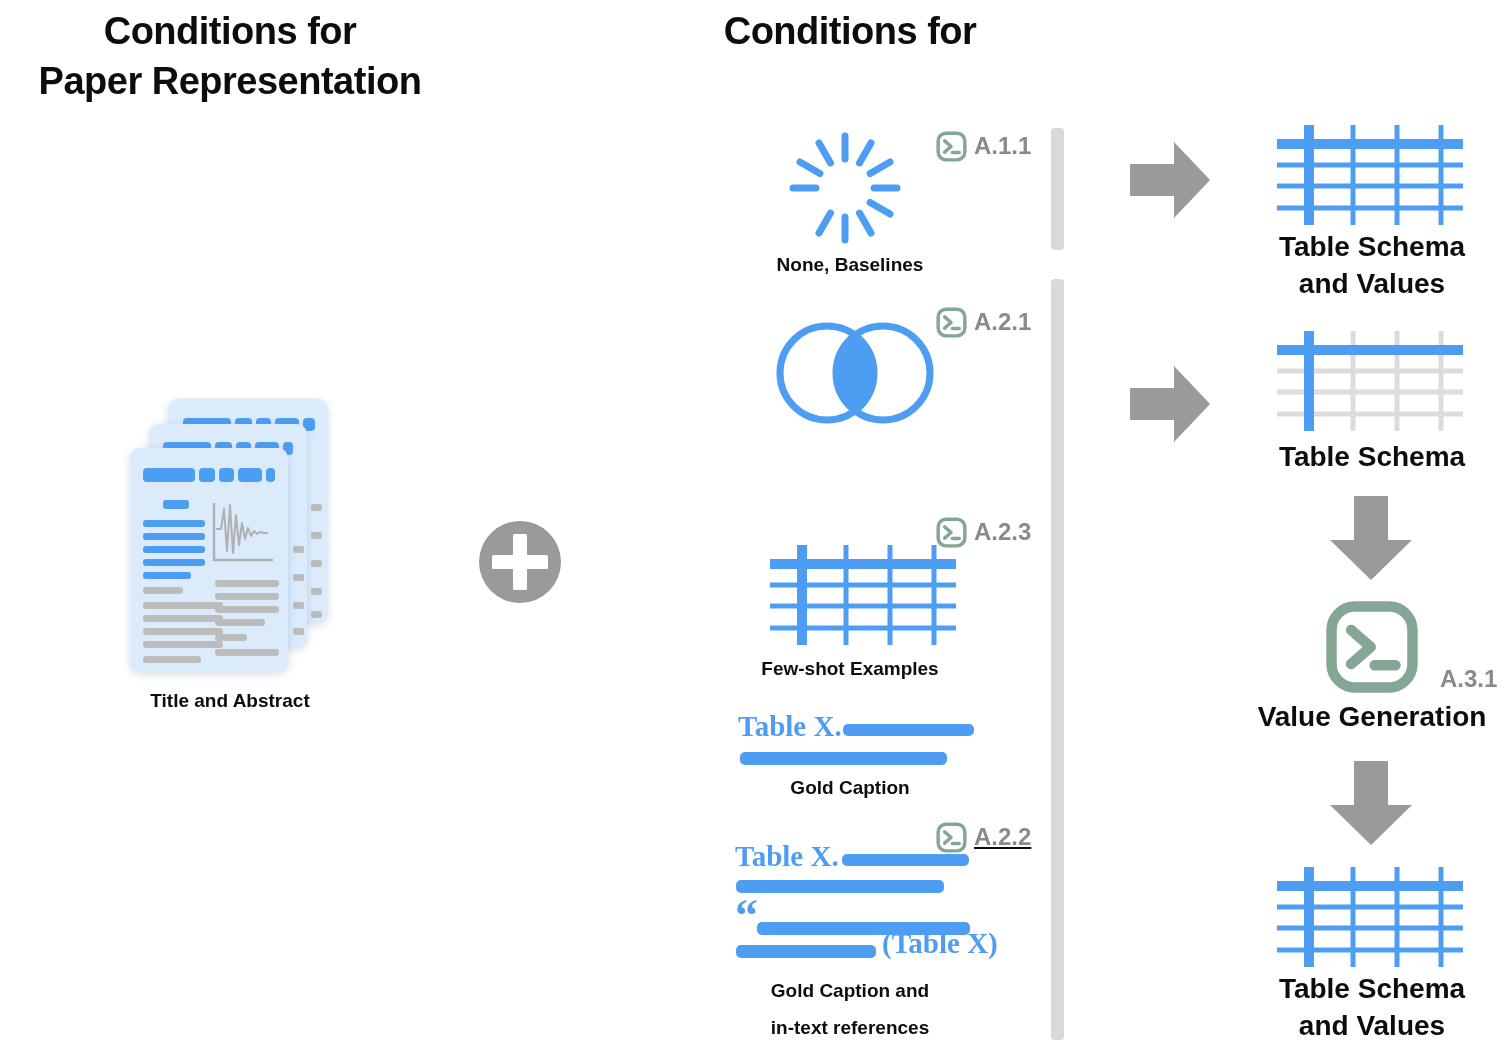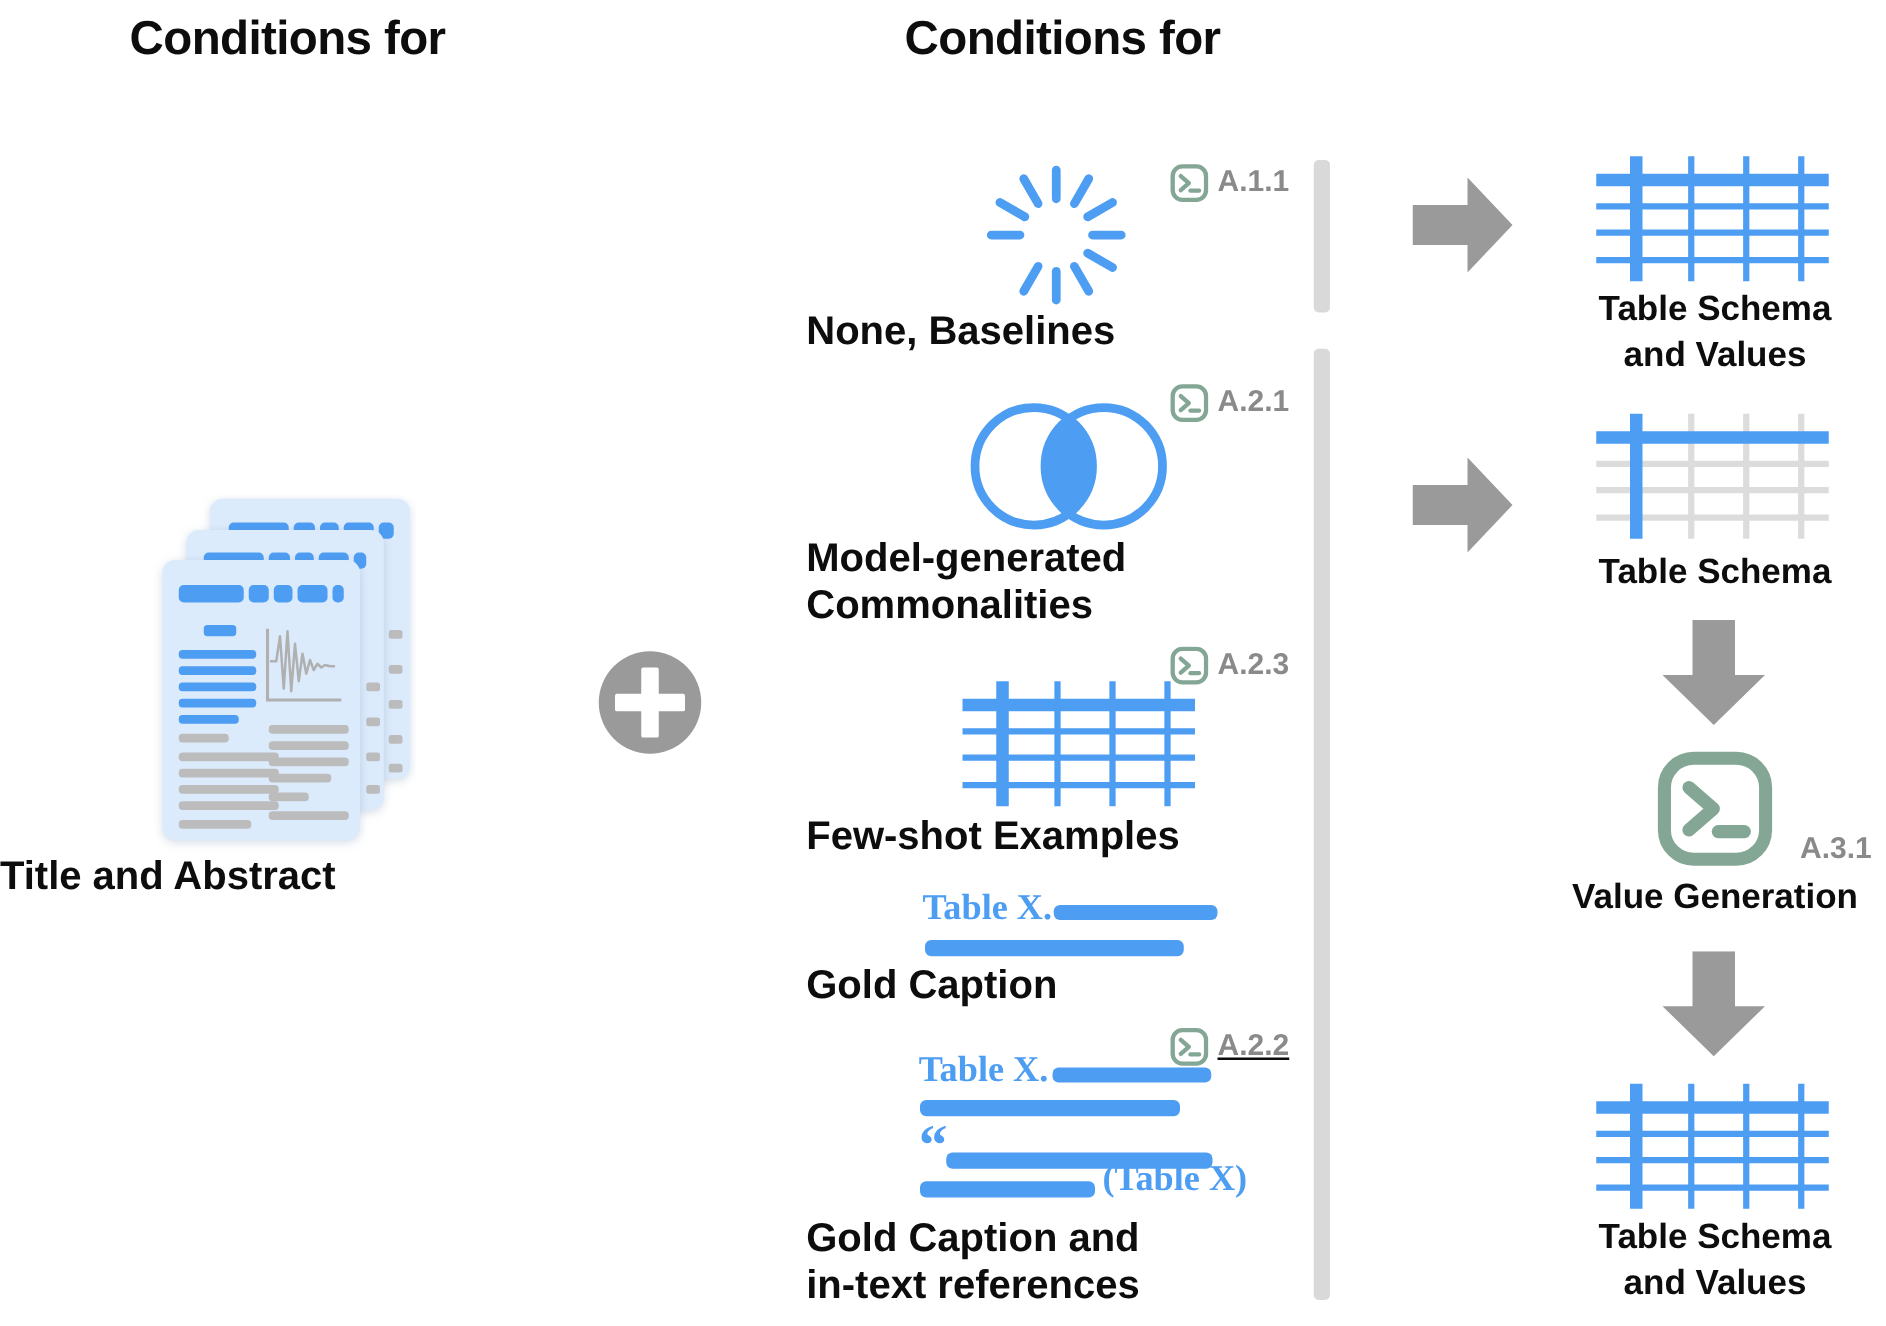--- a/index.html
+++ b/index.html
@@ -20,22 +20,22 @@
   }
   .col{position:absolute;top:0;height:1061px;}
   .col-left{left:0;width:460px;}
   .col-mid{left:645px;width:410px;}
   .col-right{left:1100px;width:409px;}
   .big-title{
     position:absolute;top:6px;left:0;width:100%;text-align:center;
     font-size:38px;font-weight:700;line-height:50px;letter-spacing:-0.5px;
   }
   .item-label{
-    position:absolute;left:0;width:100%;
-    font-size:32px;font-weight:700;line-height:37px;
+    position:absolute;left:0;width:100%;text-align:center;
+    font-size:19px;font-weight:700;line-height:37px;
   }
   .step-label{
     position:absolute;left:122px;width:300px;text-align:center;
     font-size:28px;font-weight:700;line-height:37px;
   }
   .badge{position:absolute;display:flex;align-items:flex-start;gap:7px;}
   .badge-text{font-size:24px;font-weight:700;color:var(--badge-gray);line-height:30px;}
   .abs{position:absolute;}
   .serif-blue{
     position:absolute;font-family:"Liberation Serif",serif;font-weight:700;
@@ -56,20 +56,21 @@
   .fpage{fill:var(--page-blue);filter:drop-shadow(0 2px 4px rgba(100,130,170,0.28));}
   .fline{fill:var(--doc-line-gray);}
   .sline{stroke:#b0b0b0;}
 </style>
 </head>
 <body>
 
 <div class="col col-left">
   <div class="big-title">
     <div>Conditions for</div>
+    <div>Paper Representation</div>
   </div>
 
   <svg class="abs" style="left:123px;top:396px;" width="210" height="290" viewBox="0 0 210 290">
 
     <rect x="45" y="3" width="160" height="224" rx="10" class="fpage"></rect>
     <g class="fb">
       <rect x="60" y="22" width="48" height="13" rx="4"></rect>
         <rect x="112" y="22" width="17" height="13" rx="4"></rect>
       <rect x="133" y="22" width="15" height="13" rx="4"></rect>
         <rect x="152" y="22" width="24" height="13" rx="4"></rect>
@@ -186,24 +187,20 @@
   <svg class="abs" style="left:120px;top:316px;" width="172" height="114" viewBox="0 0 172 114">
     <defs>
         <clipPath id="vennClip">
           <circle cx="62" cy="57" r="47"></circle>
         </clipPath>
       </defs>
     <circle cx="118" cy="57" r="47" clip-path="url(#vennClip)" class="fb"></circle>
     <circle cx="62" cy="57" r="47" fill="none" class="sb" stroke-width="7"></circle>
     <circle cx="118" cy="57" r="47" fill="none" class="sb" stroke-width="7"></circle>
   </svg>
-  <div class="item-label" style="top:428px;">
-    <div>Model-generated</div>
-    <div>Commonalities</div>
-  </div>
 
   <div class="badge" style="left:291px;top:517px;">
     <svg width="31" height="31" viewBox="0 0 36 36">
       <rect x="2.5" y="2.5" width="31" height="31" rx="9" fill="#ffffff" class="sgreen" stroke-width="4"></rect>
       <path d="M10,11.5 L17.5,18 L10,24.5" fill="none" class="sgreen" stroke-width="4" stroke-linecap="round" stroke-linejoin="round"></path>
       <path d="M19,25 L27,25" class="sgreen" stroke-width="4" stroke-linecap="round"></path>
     </svg>
     <span class="badge-text">A.2.3</span>
   </div>
   <svg class="abs" style="left:124px;top:544px;" width="188" height="102" viewBox="0 0 188 102">

